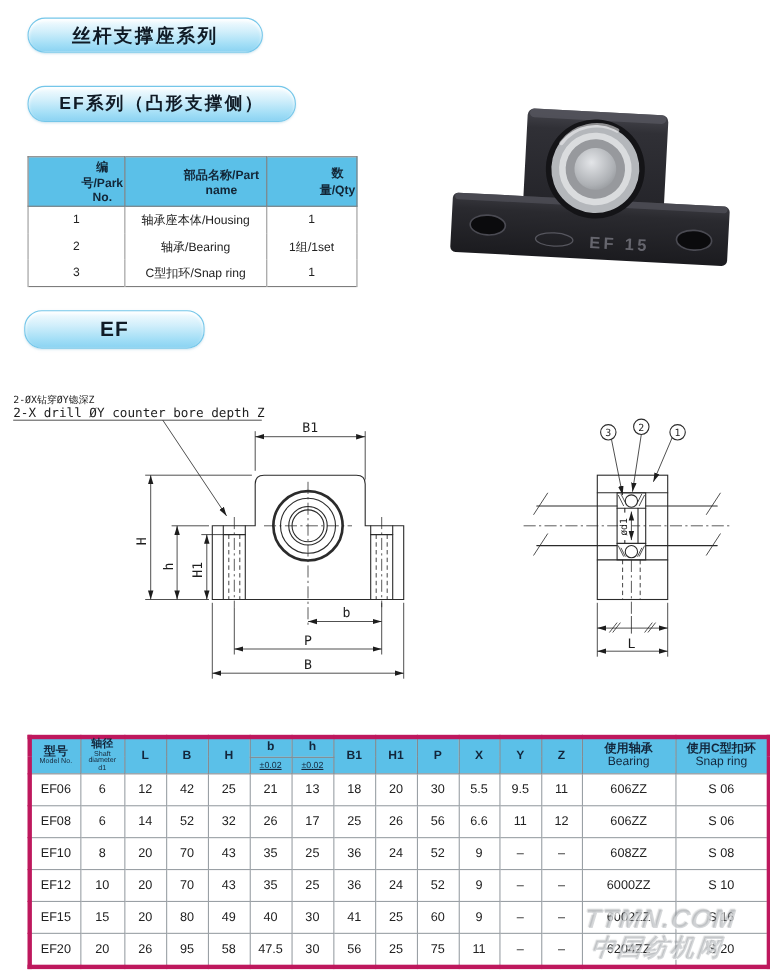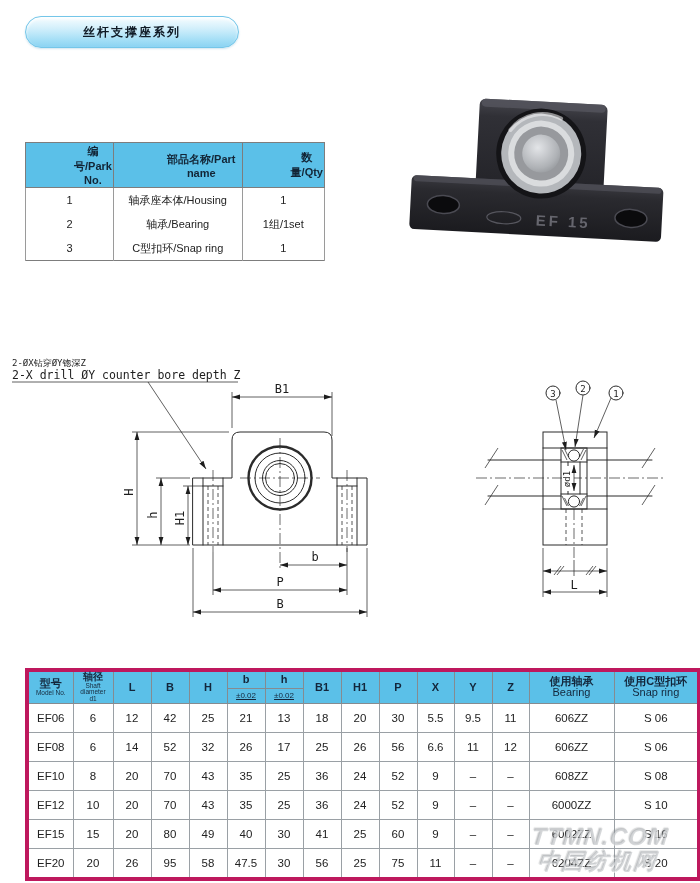--- a/index.html
+++ b/index.html
@@ -4,21 +4,21 @@
 <style>
   html,body{margin:0;padding:0;background:#fff;}
   .page{position:relative;width:700px;height:883px;background:#fff;overflow:hidden;
         font-family:"Liberation Sans",sans-serif;color:#1c1c1c;}
   
   .banner{position:absolute;border:1px solid #74c6e9;border-radius:16px;
           background:linear-gradient(180deg,#f8fdff 0%,#d2effb 38%,#a2def6 78%,#8bd3f2 100%);
           box-shadow:inset 0 2px 3px rgba(255,255,255,.9), 0 1px 2px rgba(120,180,210,.35);
           display:flex;align-items:center;justify-content:center;
           font-weight:bold;color:#101b26;letter-spacing:2px;}
-  .banner1{left:25px;top:16px;width:212px;height:30px;font-size:12px;align-items:center;}
+  .banner1{left:25px;top:16px;width:212px;height:30px;font-size:17px;align-items:center;}
   .banner2{left:25px;top:78px;width:242px;height:31px;font-size:16px;}
   .banner3{left:22px;top:282px;width:162px;height:33px;font-size:19px;letter-spacing:1px;}
   
   table{border-collapse:collapse;}
   .parts{position:absolute;left:25px;top:142px;width:300px;font-size:11px;
          border:1px solid #7d7d7d;}
   .parts th{background:#5bc0e8;color:#122536;font-weight:bold;height:25px;
             border:1px solid #7d7d7d;font-size:11px;padding-left:48px;}
   .parts td{height:22px;text-align:center;border-left:1px solid #9a9a9a;
             border-right:1px solid #9a9a9a;color:#222;}
@@ -51,20 +51,26 @@
   text.cad{font-family:"DejaVu Sans Mono",monospace;font-size:12px;fill:#1d1d1d;}
   text.cads{font-family:"DejaVu Sans Mono",monospace;font-size:9px;fill:#1d1d1d;}
 </style>
 </head>
 <body>
 
 <div class="page">
 
   <div class="banner banner1">
     <span>丝杆支撑座系列</span>
+  </div>
+  <div class="banner banner2">
+    <span>EF系列（凸形支撑侧）</span>
+  </div>
+  <div class="banner banner3">
+    <span>EF</span>
   </div>
 
   <table class="parts">
     <colgroup>
         <col style="width:85px">
         <col style="width:133px">
         <col style="width:82px">
       </colgroup>
     <thead>
       <tr>

